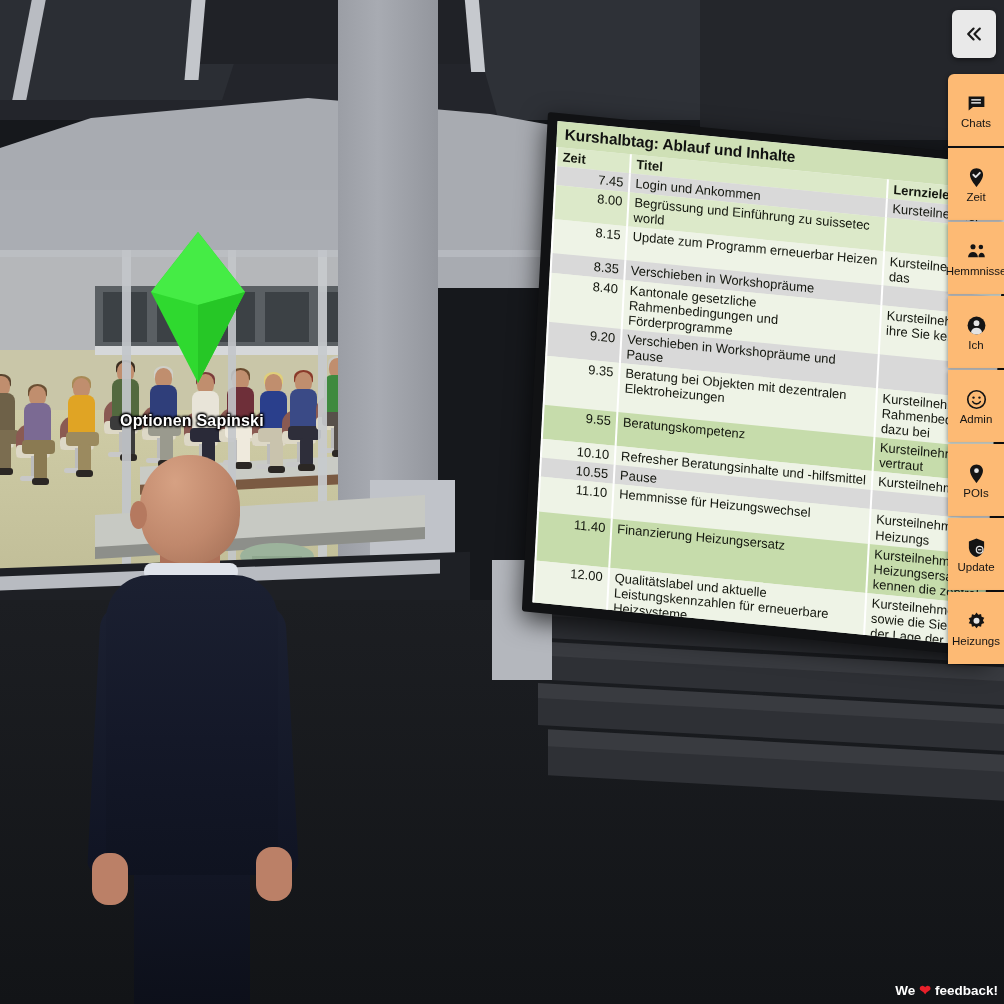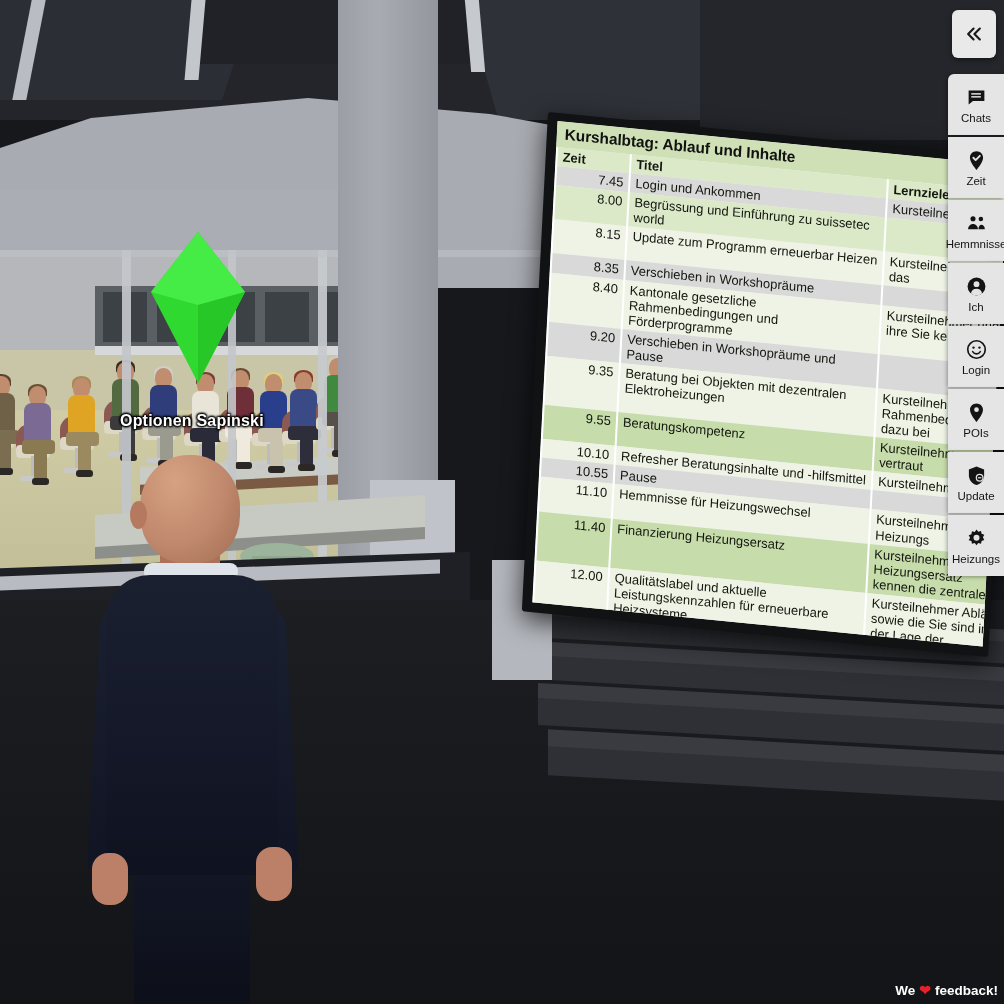--- a/index.html
+++ b/index.html
@@ -168,21 +168,21 @@
   .lern-txt{ font-size:12.5px; line-height:1.25; }
 
   
   .collapse-btn{ position:absolute; right:8px; top:10px; width:44px; height:48px;
           background:#e9e9e9; border-radius:6px; display:flex; align-items:center;
           justify-content:center; box-shadow:0 2px 5px rgba(0,0,0,.45); cursor:pointer; }
   .collapse-btn svg{ width:20px; height:20px; }
 
   .sidebar{ position:absolute; right:0; top:74px; width:56px;
           display:flex; flex-direction:column; }
-  .sb-item{ background:#e5e5e5; width:56px; height:61px; margin-bottom:2px;
+  .sb-item{ background:#fdba74; width:56px; height:72px; margin-bottom:2px;
           display:flex; flex-direction:column; align-items:center; justify-content:center;
           cursor:pointer; box-shadow:-1px 1px 4px rgba(0,0,0,.35); }
   .sb-item:first-child{ border-radius:6px 0 0 0; }
   .sb-ico{ height:24px; display:flex; align-items:center; justify-content:center; }
   .sb-ico svg{ width:21px; height:21px; fill:#141414; }
   .sb-lbl{ font-size:11.5px; color:#141414; margin-top:2px; white-space:nowrap; }
 
   
   .feedback{ position:absolute; right:6px; bottom:6px; color:#fff;
           font-size:13.5px; font-weight:bold; display:flex; align-items:center; gap:4px;
@@ -555,21 +555,21 @@
       </div>
       <div class="sb-item">
         <span class="sb-ico">
           <svg viewBox="0 0 24 24">
             <circle cx="12" cy="12" r="10" fill="none" stroke="#141414" stroke-width="1.9"></circle>
             <circle cx="8.6" cy="9.8" r="1.35"></circle>
             <circle cx="15.4" cy="9.8" r="1.35"></circle>
             <path d="M7.6 14.4c1.1 1.7 2.7 2.6 4.4 2.6s3.3-.9 4.4-2.6" fill="none" stroke="#141414" stroke-width="1.8" stroke-linecap="round"></path>
           </svg>
         </span>
-        <span class="sb-lbl">Login</span>
+        <span class="sb-lbl">Admin</span>
       </div>
       <div class="sb-item">
         <span class="sb-ico">
           <svg viewBox="0 0 24 24">
             <path d="M12 1.6c-4.1 0-7.4 3.2-7.4 7.2 0 5.4 7.4 14 7.4 14s7.4-8.6 7.4-14c0-4-3.3-7.2-7.4-7.2z"></path>
             <circle cx="12" cy="8.8" r="2.7" fill="#e3e3e3"></circle>
           </svg>
         </span>
         <span class="sb-lbl">POIs</span>
       </div>

